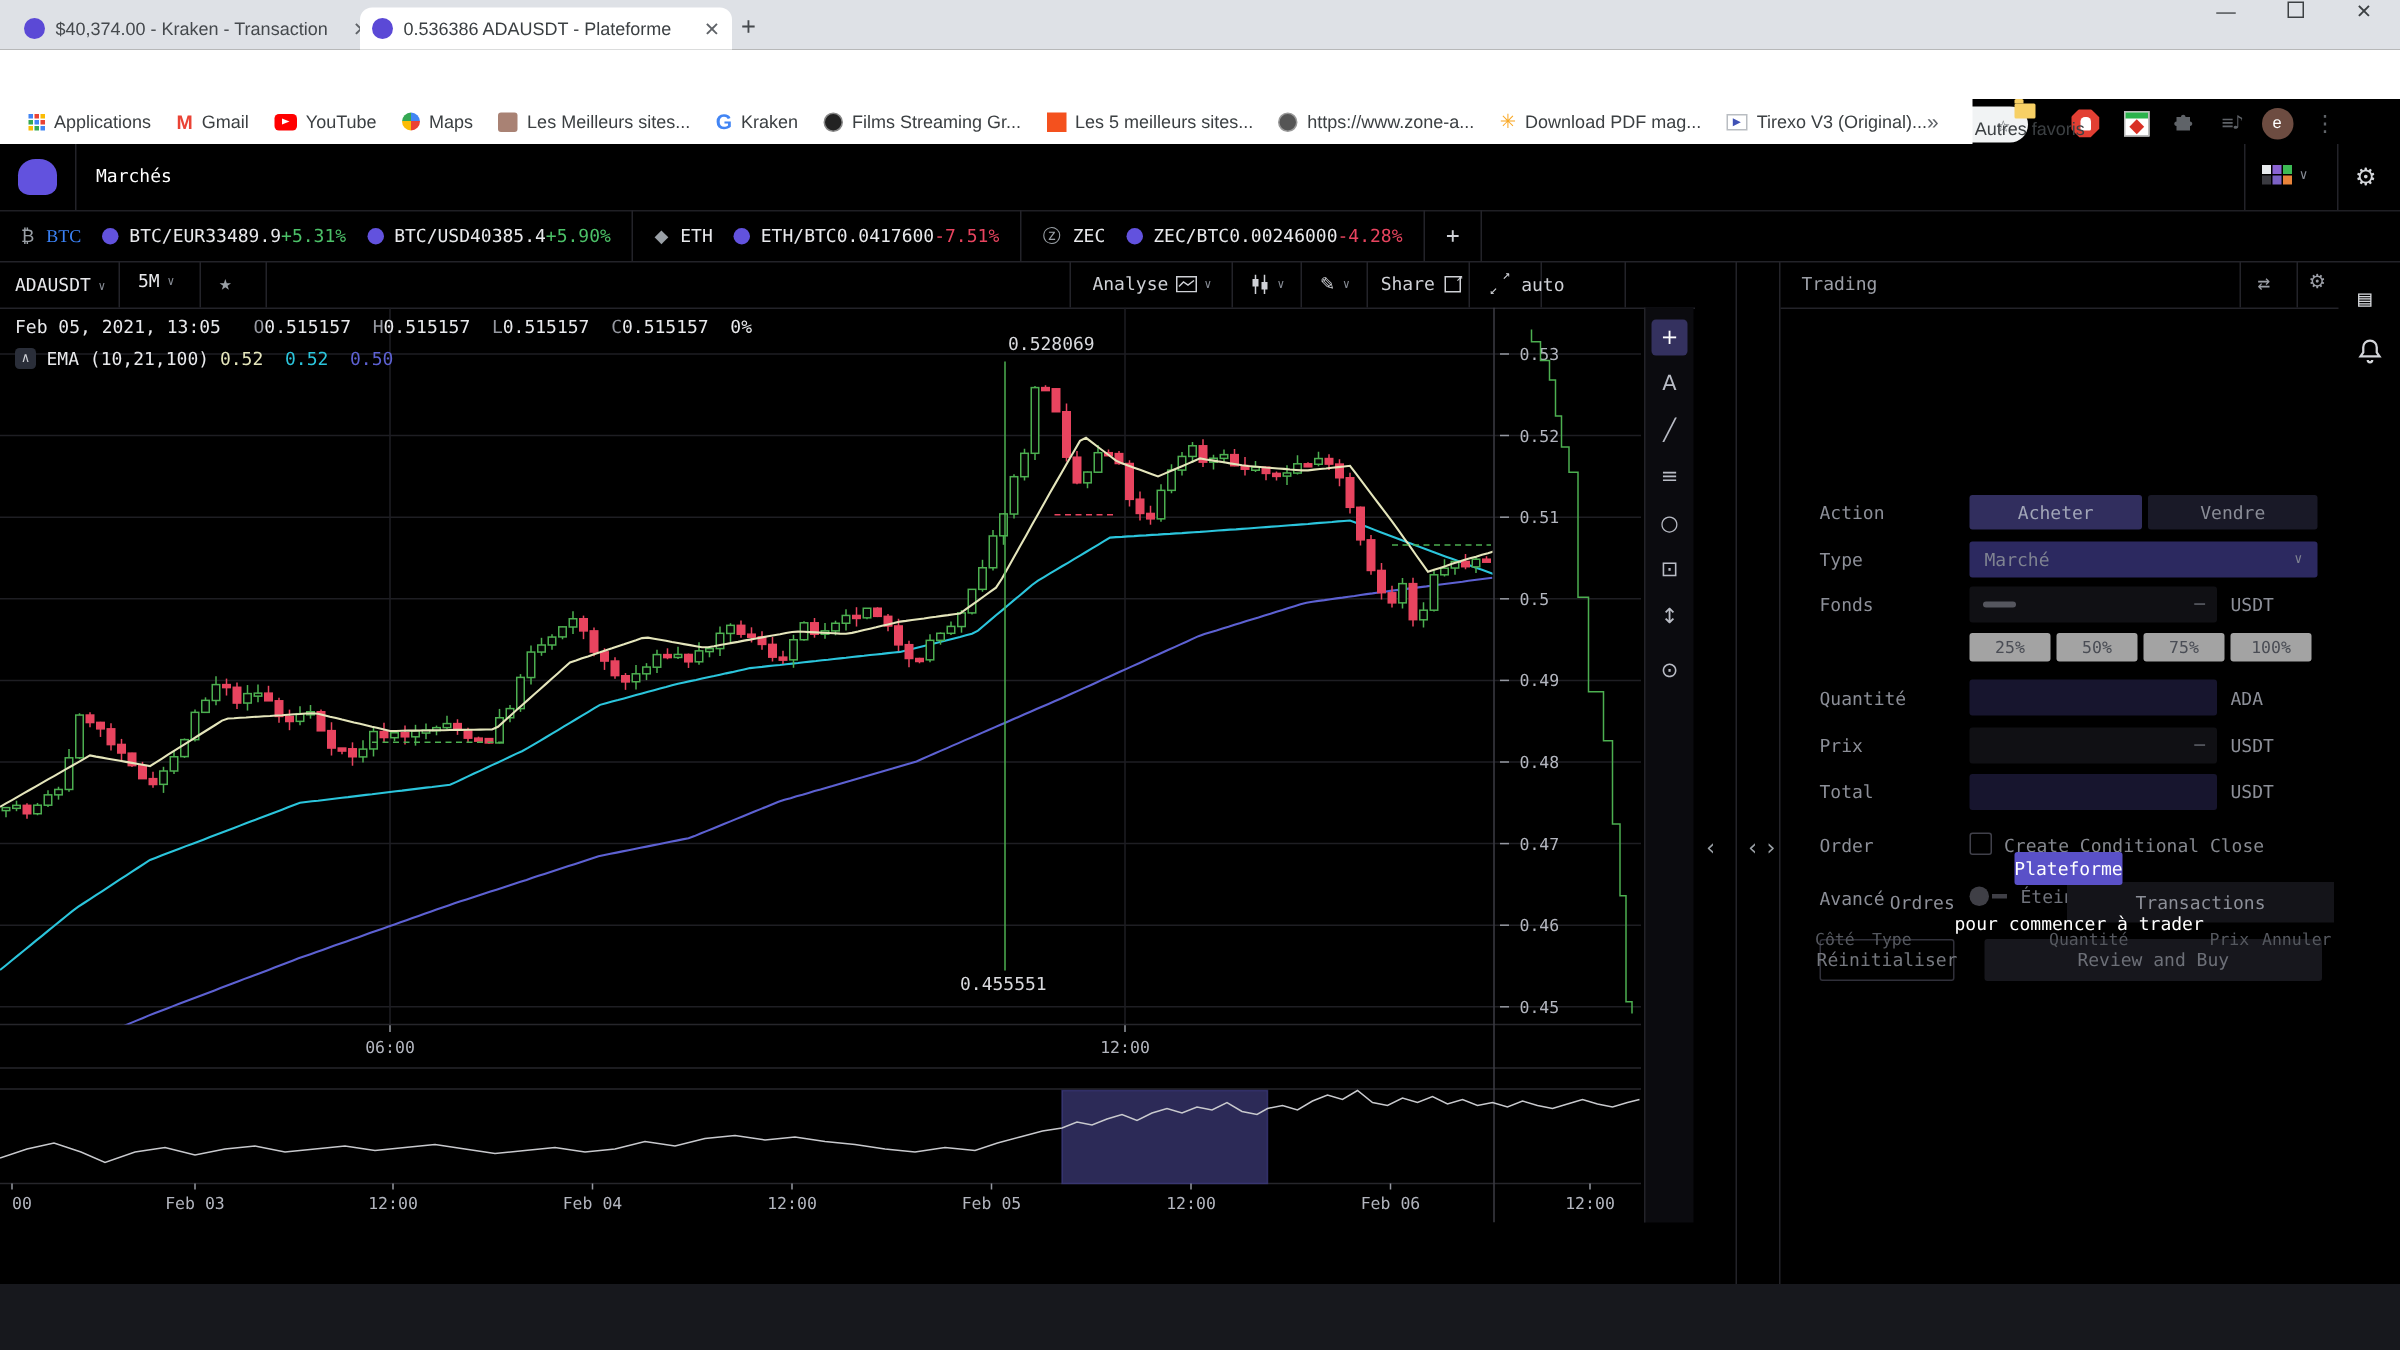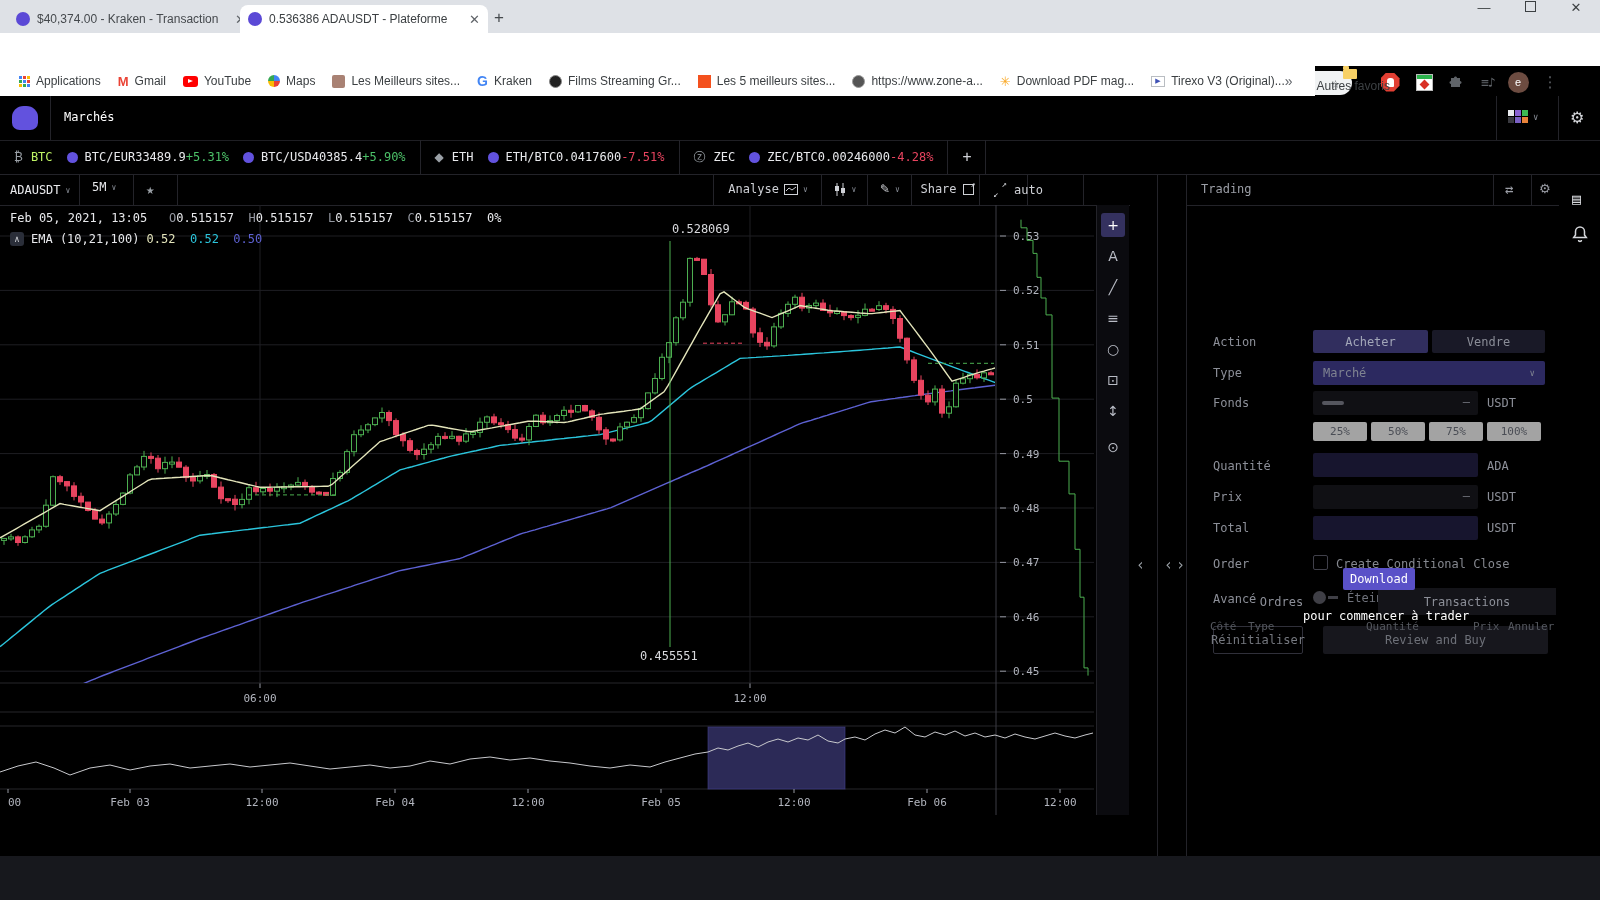--- a/index.html
+++ b/index.html
@@ -213,21 +213,21 @@
         </span>
         <span class="chev" style="font-size:9px;">∨</span>
       </div>
       <div class="vline" style="left:1558px;top:0;height:44px;"></div>
       <span class="abs" style="left:1570px;top:12px;color:#d4d6da;font-size:16px;font-family:'DejaVu Sans',sans-serif;">⚙</span>
     </div>
 
     <div class="abs flex" style="left:0;top:44px;width:1600px;height:34px;border-bottom:1px solid #232329;">
       <div id="ticker-items" class="flex" style="height:34px;">
           <span class="coin-ic">₿</span>
-          <span style="color: #bef264;">BTC</span>
+          <span style="color: #3b82f6; font-family: Liberation Serif, serif;">BTC</span>
           <span class="pair-ic"></span>
           <span style="color: rgb(232, 233, 236);">BTC/EUR </span>
           <span style="color: rgb(232, 233, 236);">33489.9 </span>
           <span class="tick-green">+5.31%</span>
           <span class="pair-ic"></span>
           <span style="color: rgb(232, 233, 236);">BTC/USD </span>
           <span style="color: rgb(232, 233, 236);">40385.4 </span>
           <span class="tick-green">+5.90%</span>
           <span class="tk-sep" style="margin-left: 14px;"></span>
           <span class="coin-ic">◆</span>
@@ -765,21 +765,21 @@
 
     <span class="tp-label" style="top:425px;">Total</span>
     <div class="tp-input purple" style="top:420px;"></div>
     <span class="tp-unit" style="top:425px;">USDT</span>
 
     <span class="tp-label" style="top:461px;">Order</span>
     <span class="abs" style="left:1313px;top:459px;width:13px;height:13px;border:1px solid #40404a;border-radius:2px;"></span>
     <span class="abs" style="left:1336px;top:461px;color:#85888f;">Create Conditional Close</span>
 
     <div class="abs flex" style="left:1343px;top:472px;width:72px;height:22px;background:#5a51c8;border-radius:2px;justify-content:center;color:#fff;z-index:5;">
-        <span>Download</span>
+        <span>Plateforme</span>
       </div>
 
     <span class="tp-label" style="top:496px;">Avancé</span>
     <span class="abs flex" style="left:1313px;top:495px;">
       <i style="width:13px;height:13px;border-radius:50%;background:#3f3f46;display:inline-block;"></i>
       <i style="width:10px;height:3px;background:#3f3f46;display:inline-block;margin-left:2px;"></i>
     </span>
     <span class="abs" style="left:1347px;top:495px;color:#6f727b;">Éteint</span>
 
     <span class="abs" style="left:1303px;top:513px;color:#fff;z-index:5;">pour commencer à trader</span>

